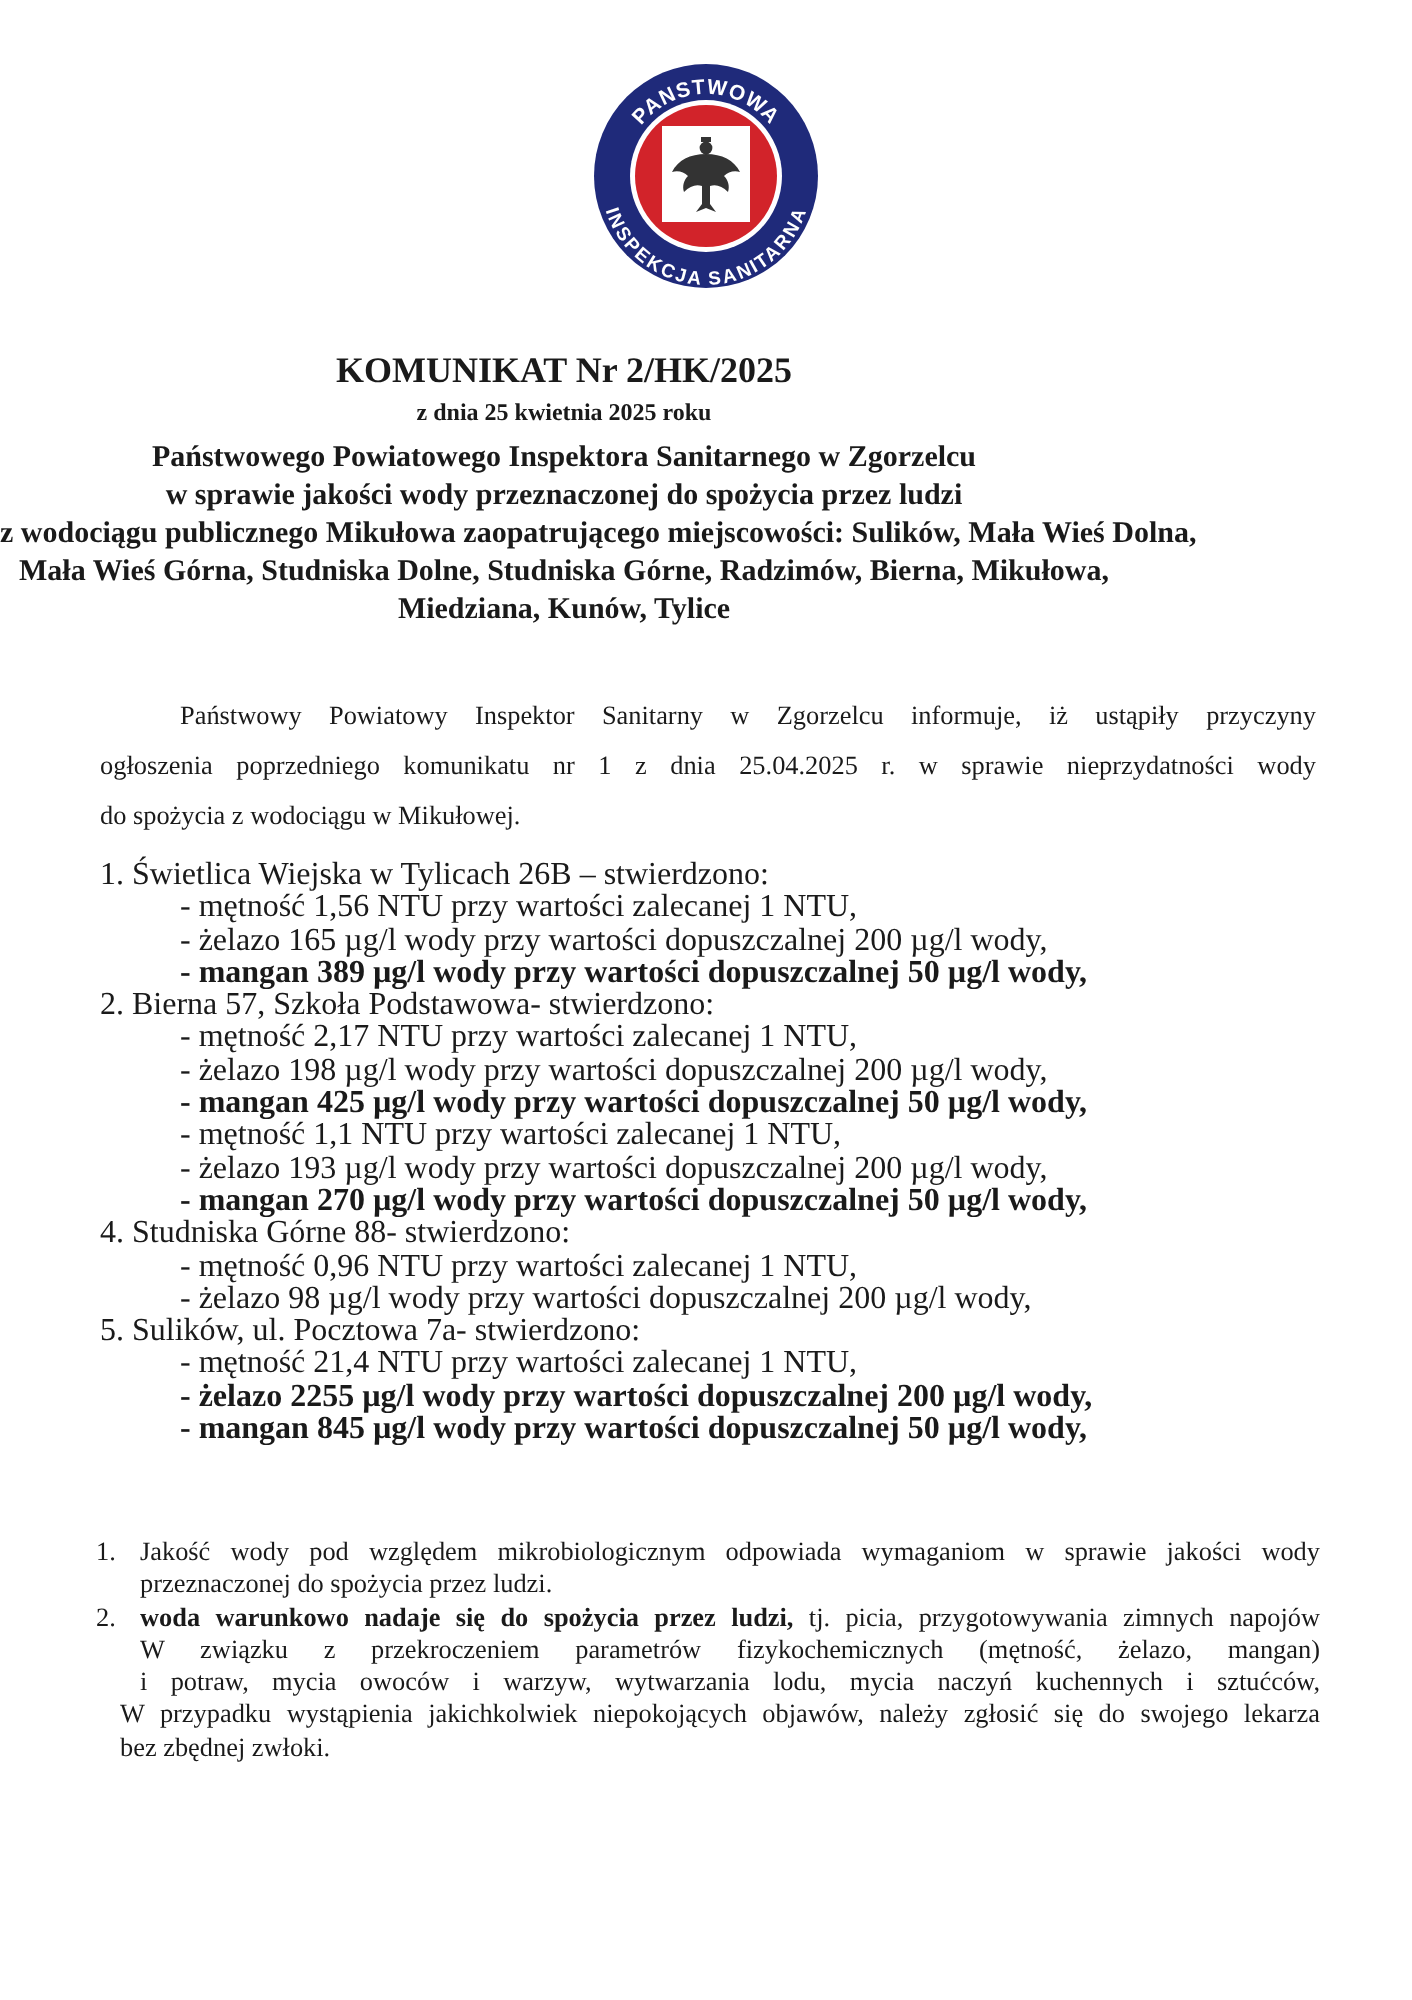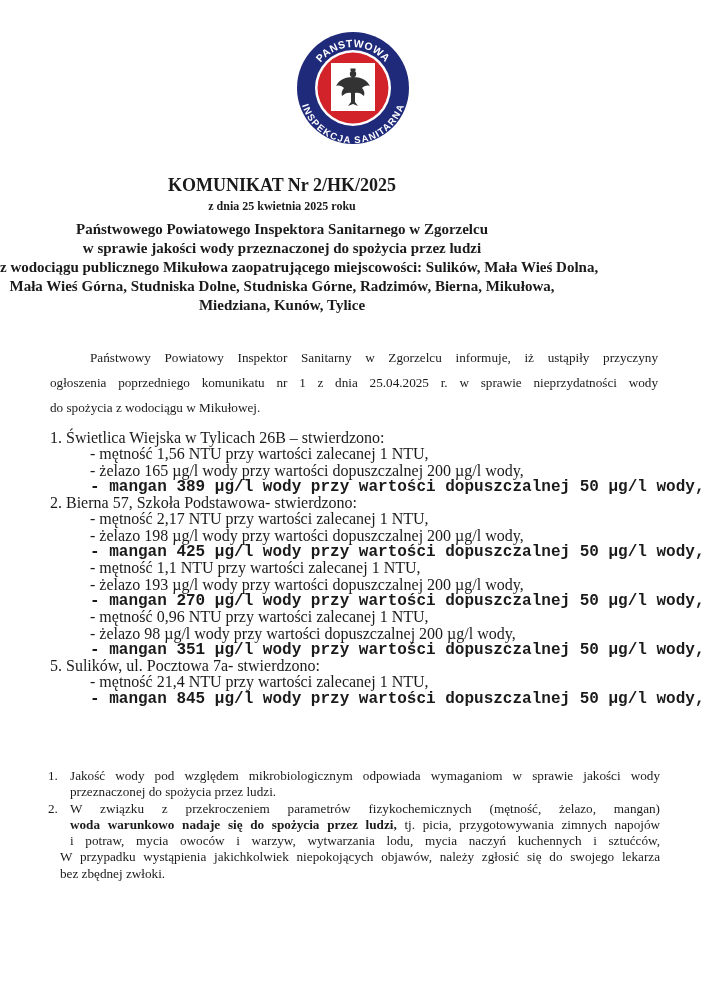--- a/index.html
+++ b/index.html
@@ -76,21 +76,21 @@
       width: 520px;
       font-size: 16px;
       line-height: 16.3px;
       margin-top: 12px;
     }
     .site-head { white-space: nowrap; }
     .site-item {
       padding-left: 40px;
       white-space: nowrap;
     }
-    .bold { font-weight: bold; font-family: Liberation Mono, monospace; }
+    .bold { font-weight: bold; }
 
     .conclusions {
       position: absolute;
       left: 48px;
       top: 768px;
       width: 612px;
       font-size: 13.2px;
       line-height: 16.3px;
     }
     .concl-item {
@@ -170,41 +170,42 @@
       <div class="site-item">- mętność 2,17 NTU przy wartości zalecanej 1 NTU,</div>
       <div class="site-item">- żelazo 198 µg/l wody przy wartości dopuszczalnej 200 µg/l wody,</div>
       <div class="site-item bold">- mangan 425 µg/l wody przy wartości dopuszczalnej 50 µg/l wody,</div>
     </div>
     <div>
       <div class="site-item">- mętność 1,1 NTU przy wartości zalecanej 1 NTU,</div>
       <div class="site-item">- żelazo 193 µg/l wody przy wartości dopuszczalnej 200 µg/l wody,</div>
       <div class="site-item bold">- mangan 270 µg/l wody przy wartości dopuszczalnej 50 µg/l wody,</div>
     </div>
     <div>
+      <div class="site-head">4. Studniska Górne 88- stwierdzono:</div>
       <div class="site-item">- mętność 0,96 NTU przy wartości zalecanej 1 NTU,</div>
       <div class="site-item">- żelazo 98 µg/l wody przy wartości dopuszczalnej 200 µg/l wody,</div>
-      <div class="site-item bold">- mangan 351 µg/l wody przy wartości dopuszczalnej 50 µg/l wody,</div>
     </div>
     <div>
       <div class="site-head">5. Sulików, ul. Pocztowa 7a- stwierdzono:</div>
       <div class="site-item">- mętność 21,4 NTU przy wartości zalecanej 1 NTU,</div>
+      <div class="site-item bold">- żelazo 2255 µg/l wody przy wartości dopuszczalnej 200 µg/l wody,</div>
       <div class="site-item bold">- mangan 845 µg/l wody przy wartości dopuszczalnej 50 µg/l wody,</div>
     </div>
   </div>
 
   <div class="conclusions">
     <div class="concl-item">
       <span class="concl-num">1.</span>
       <span class="jline">Jakość wody pod względem mikrobiologicznym odpowiada wymaganiom w sprawie jakości wody</span>
       <span class="nline">przeznaczonej do spożycia przez ludzi.</span>
     </div>
     <div class="concl-item">
       <span class="concl-num">2.</span>
+      <span class="jline"><b>woda warunkowo nadaje się do spożycia przez ludzi,</b><span> tj. picia, przygotowywania zimnych napojów</span></span>
       <span class="jline">W związku z przekroczeniem parametrów fizykochemicznych (mętność, żelazo, mangan)</span>
-      <span class="jline"><b>woda warunkowo nadaje się do spożycia przez ludzi,</b><span> tj. picia, przygotowywania zimnych napojów</span></span>
       <span class="jline">i potraw, mycia owoców i warzyw, wytwarzania lodu, mycia naczyń kuchennych i sztućców,</span>
     </div>
     <div class="footer-note">
       <span class="jline">W przypadku wystąpienia jakichkolwiek niepokojących objawów, należy zgłosić się do swojego lekarza</span>
       <span class="nline">bez zbędnej zwłoki.</span>
     </div>
   </div>
 
 </div>
 

